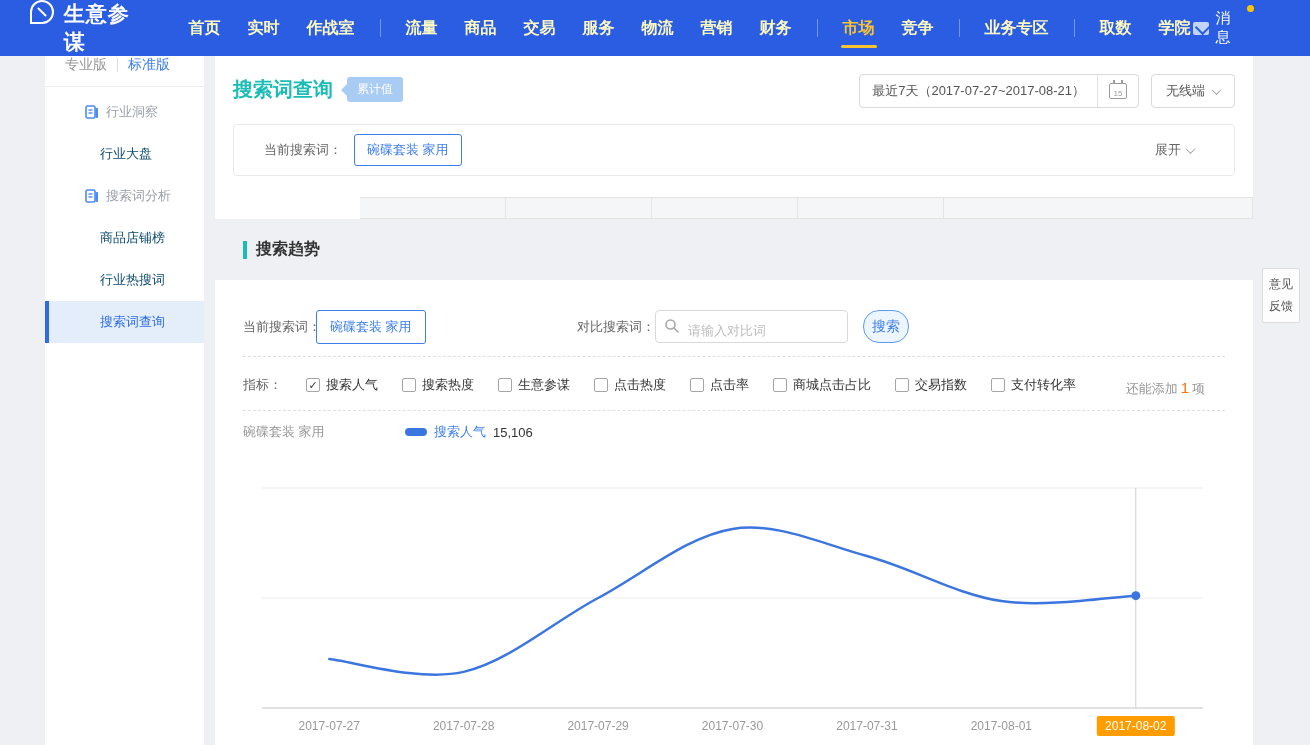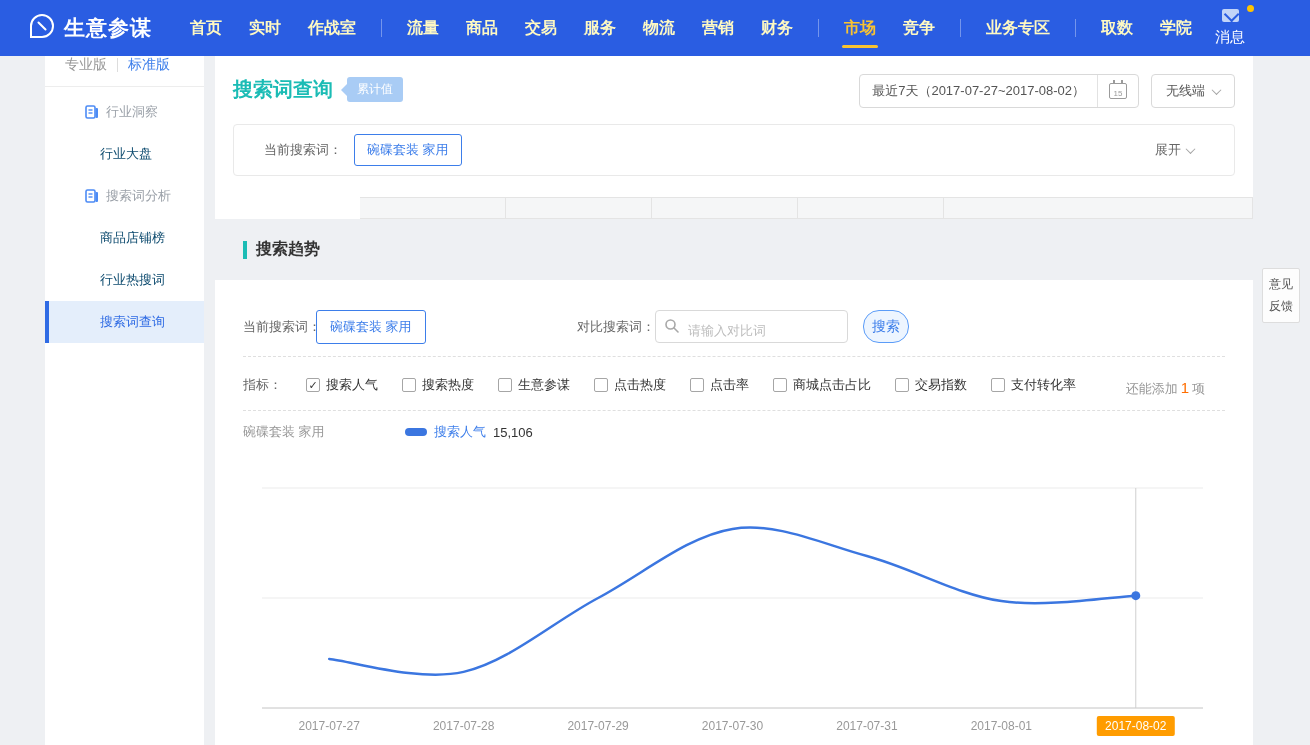--- a/index.html
+++ b/index.html
@@ -10,21 +10,21 @@
   .topnav { position:absolute; left:0; top:0; width:1310px; height:56px; background:#2A5DE2; display:flex; align-items:center; padding:0 65px 0 30px; }
   .logo { display:flex; align-items:flex-start; gap:10px; margin-right:36px; }
   .logo-drop { width:24px; height:24px; border:2px solid #fff; border-radius:50% 50% 50% 0; position:relative; }
   .logo-drop i { position:absolute; left:9px; top:4px; width:2px; height:12px; background:#fff; transform:rotate(-45deg); border-radius:1px; }
   .logo-text { color:#fff; font-size:21px; font-weight:bold; letter-spacing:1px; }
   .nav-items { display:flex; align-items:center; gap:23px; flex:1; }
   .nav-item { color:#fef9c3; font-size:16px; font-weight:600; cursor:pointer; position:relative; padding:15px 2px; white-space:nowrap; }
   .nav-item.active { color:#F9C331; }
   .nav-item.active::after { content:""; position:absolute; left:0; right:0; bottom:6px; height:3px; background:#F9C331; border-radius:2px; }
   .nav-divider { width:1px; height:18px; background:rgba(255,255,255,.35); }
-  .nav-message { display:flex; align-items:center; gap:6px; color:#fff; font-size:15px; position:relative; cursor:pointer;flex-direction:column; }
+  .nav-message { display:flex; align-items:center; gap:6px; color:#fff; font-size:15px; position:relative; cursor:pointer; }
   .mail-icon { width:17px; height:13px; background:#C2D4F8; border-radius:2px; position:relative; display:inline-block; }
   .mail-icon::after { content:""; position:absolute; left:2px; top:2px; width:9px; height:9px; border-right:2px solid #2A5DE2; border-bottom:2px solid #2A5DE2; transform:rotate(45deg) translate(0,-3px); }
   .msg-badge { position:absolute; right:-9px; top:-4px; width:7px; height:7px; border-radius:50%; background:#FFC400; }
 
   
   .sidebar { position:absolute; left:45px; top:56px; width:159px; bottom:0; background:#fff; overflow:hidden; }
   .version-tabs { display:flex; align-items:center; gap:10px; padding:0 0 0 20px; height:26px; margin-top:-4px; font-size:14px; }
   .version-tab { color:#999; cursor:pointer; }
   .version-tab.active { color:#3D7EEA; }
   .version-sep { width:1px; height:14px; background:#DDD; }
@@ -172,21 +172,21 @@
     </div>
 </div>
 
 <div class="main-card">
   <div class="page-title-row">
     <span class="page-title">搜索词查询</span>
     <span class="title-badge">累计值</span>
   </div>
   <div class="header-controls">
     <div class="date-box">
-      <span class="date-text">最近7天（2017-07-27~2017-08-02）</span>
+      <span class="date-text">最近7天（2017-07-27~2017-08-21）</span>
       <span class="vsep"></span>
       <span class="cal-wrap">
           <span class="cal-icon">15</span>
         </span>
     </div>
     <div class="select-box">
       <span>无线端</span>
       <span class="chev"></span>
     </div>
   </div>

